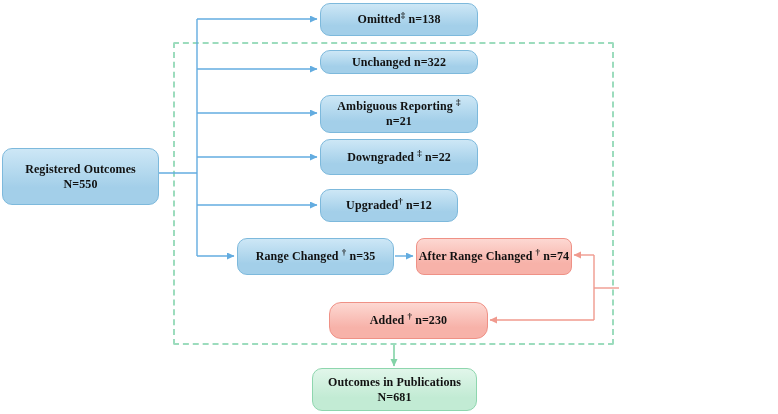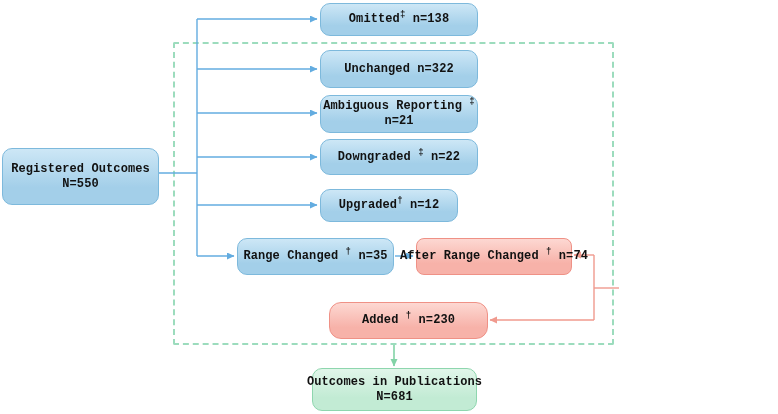--- a/index.html
+++ b/index.html
@@ -16,21 +16,21 @@
   .overlay{position:absolute;left:0;top:0;width:778px;height:414px;}
   .dashed-region{
     position:absolute; left:173px; top:42px; width:441px; height:303px;
     border:2px dashed var(--dashed-border,#9cdcbd); box-sizing:border-box;
     border-radius:2px; background:transparent;
   }
   .node{
     position:absolute; box-sizing:border-box; display:flex; flex-direction:column;
     align-items:center; justify-content:center; text-align:center;
     font-weight:bold; font-size:12px; line-height:15px; border-radius:10px;
-    padding:2px 4px; letter-spacing:0.1px;font-family:Liberation Mono, monospace;
+    padding:2px 4px; letter-spacing:0.1px;
   }
   .node.blue{
     background:linear-gradient(180deg,var(--blue-fill-top,#cde7f6) 0%,var(--blue-fill-bottom,#a3cfe9) 70%);
     border:1.5px solid var(--blue-border,#7db9dc);
   }
   .node.salmon{
     background:linear-gradient(180deg,var(--salmon-fill-top,#fdd8d2) 0%,var(--salmon-fill-bottom,#f7b2a9) 70%);
     border:1.5px solid var(--salmon-border,#ef9186);
   }
   .node.green{
@@ -87,21 +87,21 @@
 
   <div class="node blue" style="left:2px;top:148px;width:157px;height:57px;">
     <div class="ln">Registered Outcomes</div>
     <div class="ln">N=550</div>
   </div>
 
   <div class="node blue" style="left:320px;top:3px;width:158px;height:33px;">
     <div class="ln"><span>Omitted</span><sup>‡</sup><span> n=138</span></div>
   </div>
 
-  <div class="node blue" style="left:320px;top:50px;width:158px;height:38px;">
+  <div class="node blue" style="left:320px;top:50px;width:158px;height:24px;">
     <div class="ln">Unchanged n=322</div>
   </div>
 
   <div class="node blue" style="left:320px;top:95px;width:158px;height:38px;">
     <div class="ln"><span>Ambiguous Reporting </span><sup>‡</sup></div>
     <div class="ln">n=21</div>
   </div>
 
   <div class="node blue" style="left:320px;top:139px;width:158px;height:36px;justify-content:center;">
     <div class="ln"><span>Downgraded </span><sup>‡</sup><span> n=22</span></div>

